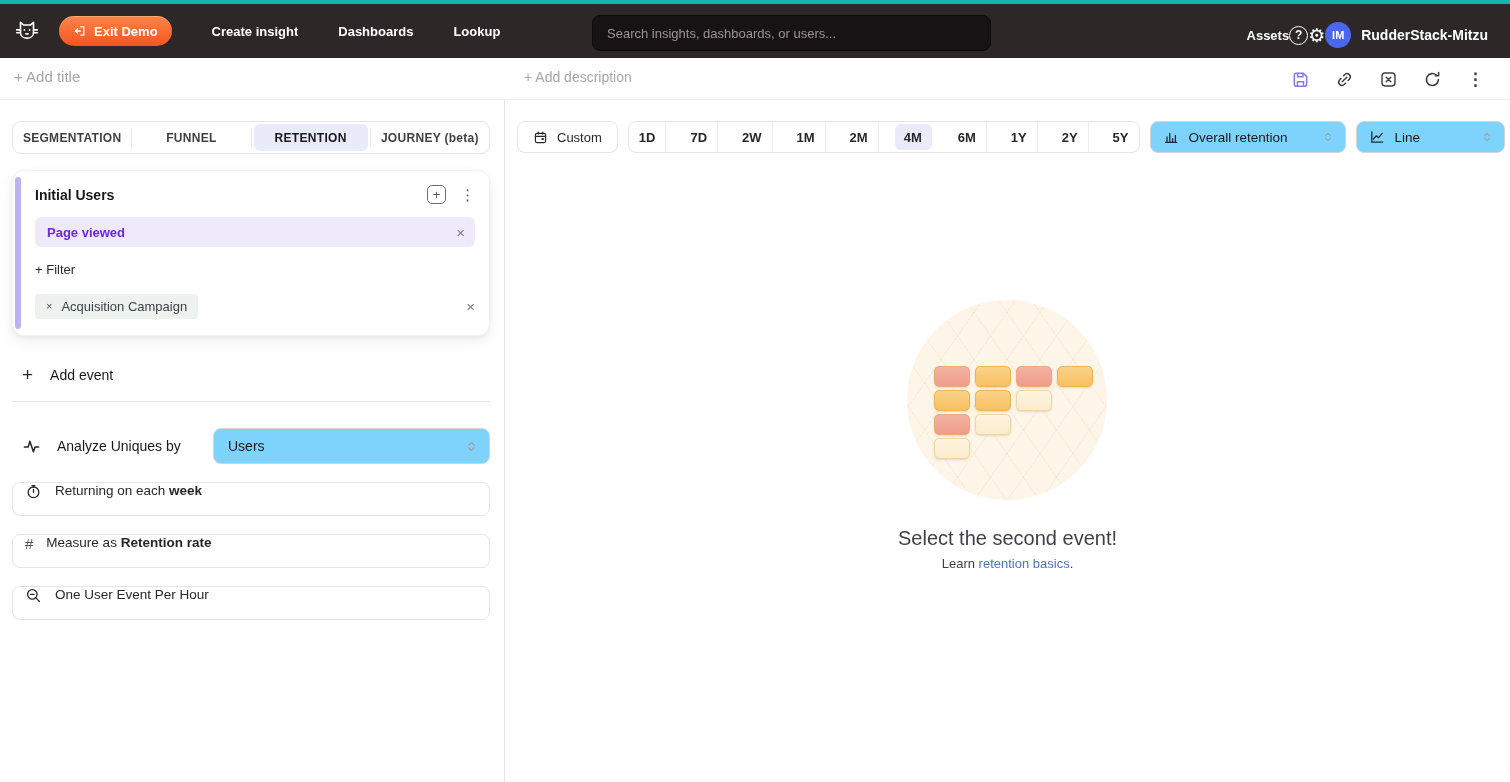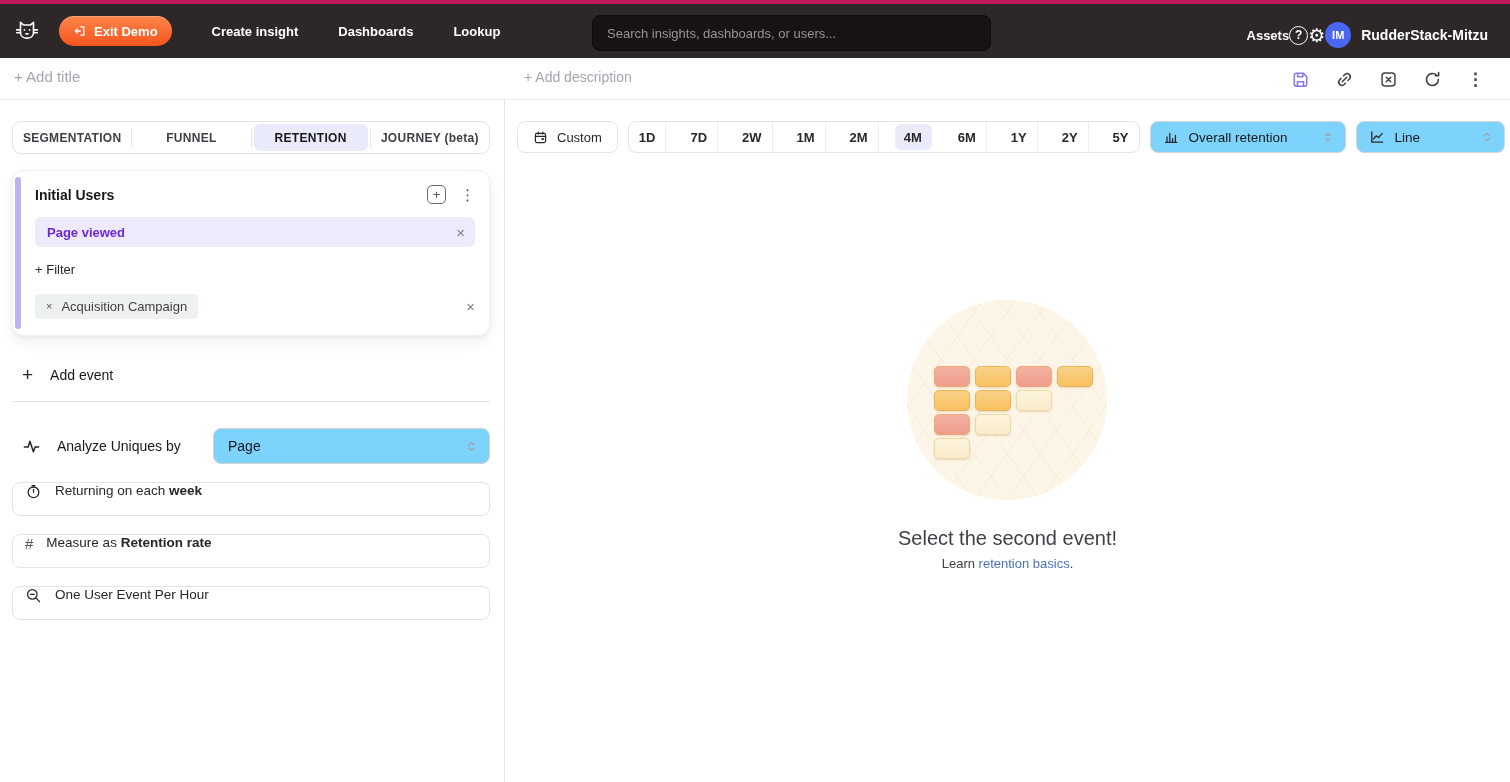--- a/index.html
+++ b/index.html
@@ -1,21 +1,21 @@
 <!DOCTYPE html>
 <html><head>
 <meta charset="utf-8">
 <style>
   * { margin:0; padding:0; box-sizing:border-box; }
   html,body { width:1510px; height:782px; overflow:hidden; background:#fff;
     font-family:"Liberation Sans", sans-serif; }
 
   
   .navbar { position:absolute; top:0; left:0; right:0; height:58px;
-    background:#2d2728; border-top:4px solid #be185d;
+    background:#2d2728; border-top:4px solid #14b8a6;
     display:flex; align-items:center; padding:0 22px 0 12px; }
   .logo { width:30px; height:30px; display:flex; align-items:center; justify-content:center; }
   .exit-btn { margin-left:17px; height:30px; border-radius:16px; border:none;
     padding:0 14px; display:flex; align-items:center; gap:7px;
     background:linear-gradient(180deg,#fc8549,#f5551e);
     color:#fff; font-size:13px; font-weight:700; cursor:pointer;
     box-shadow:inset 0 1px 0 rgba(255,255,255,.25); }
   .nav-link { margin-left:40px; color:#fff; font-size:13px; font-weight:700; cursor:pointer; }
   .nav-search { position:absolute; left:592px; top:11px; width:399px; height:36px;
     background:#171314; border:1px solid #0d0a0b; border-radius:8px; color:#d4cfd0;
@@ -246,21 +246,21 @@
     </div>
 
     <div class="divider"></div>
 
     <div class="analyze-row">
       <svg class="icon" width="19" height="19" viewBox="0 0 20 20" stroke="#27272a" stroke-width="1.6">
         <path d="M2.5 10.5 H6.5 L8.3 4.5 L12 15.5 L13.8 10.5 H17.5"></path>
       </svg>
       <span class="lbl">Analyze Uniques by</span>
       <div class="select uniques-select">
-        <span class="val">Page</span>
+        <span class="val">Users</span>
         <svg class="icon chev" width="15" height="15" viewBox="0 0 20 20" stroke="#a1a1aa" stroke-width="1.8">
           <path d="M6.5 8 L10 4.8 L13.5 8"></path>
             <path d="M6.5 12 L10 15.2 L13.5 12"></path>
         </svg>
       </div>
     </div>
 
     <div class="opt-box">
       <svg class="icon" width="17" height="17" viewBox="0 0 20 20" stroke="#27272a" stroke-width="1.5">
         <circle cx="10" cy="11" r="6.3"></circle>

